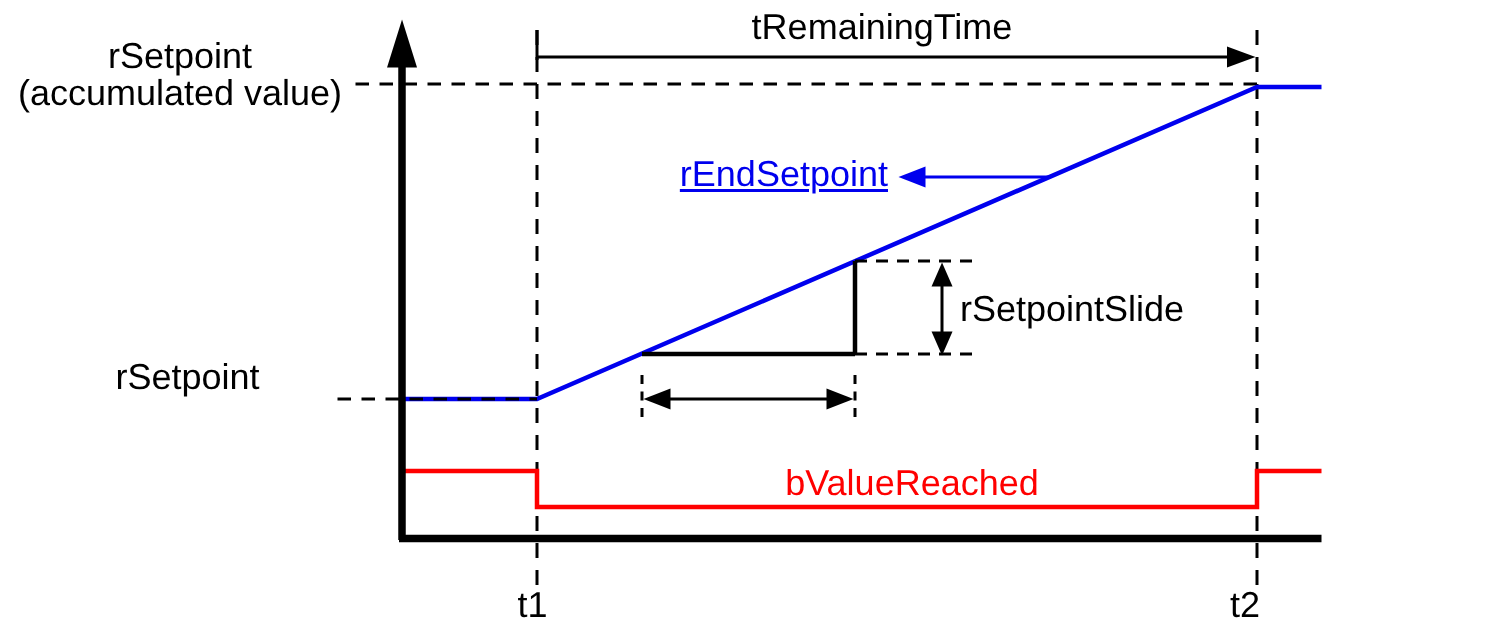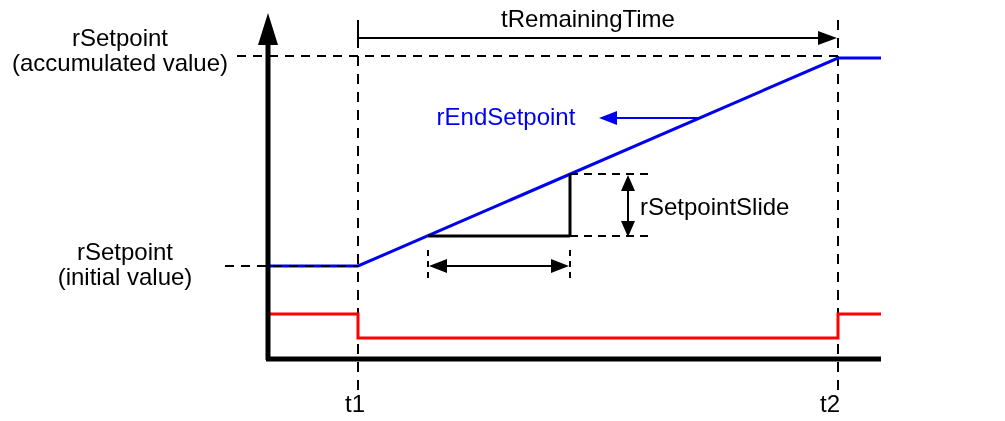--- a/index.html
+++ b/index.html
@@ -13,21 +13,21 @@
   }
   .layer { position: absolute; left: 0; top: 0; }
   .lbl {
     position: absolute;
     font-size: 24px;
     line-height: 25px;
     color: #000000;
     white-space: nowrap;
   }
   .center { text-align: center; }
-  .right  { text-align: center; }
+  .right  { text-align: right; text-decoration: underline; }
   .blue   { color: #0000ee; }
   .red    { color: #ff0000; }
 </style>
 </head>
 <body>
 
 <div class="stage">
 
   <svg class="layer" width="1005" height="421" viewBox="0 0 1005 421">
 
@@ -71,29 +71,29 @@
     <polygon points="964,359 936,349 936,369" fill="#000"></polygon>
   </svg>
 
   <div class="lbl center" style="left:5px; top:25px; width:230px;">
     <div>rSetpoint</div>
     <div>(accumulated value)</div>
   </div>
 
   <div class="lbl center" style="left:25px; top:239px; width:200px;">
     <div>rSetpoint</div>
-    <div>(initial value)</div>
   </div>
 
   <div class="lbl center" style="left:358px; top:6px; width:460px;">tRemainingTime</div>
 
   <div class="lbl right blue" style="left:420px; top:104px; width:172px;">rEndSetpoint</div>
 
   <div class="lbl" style="left:640px; top:194px; width:175px;">rSetpointSlide</div>
 
 
+  <div class="lbl center red" style="left:508px; top:310px; width:200px;">bValueReached</div>
 
   <div class="lbl center" style="left:335px; top:391px; width:40px;">t1</div>
 
   <div class="lbl center" style="left:810px; top:391px; width:40px;">t2</div>
 
 
 </div>
 
 </body></html>

